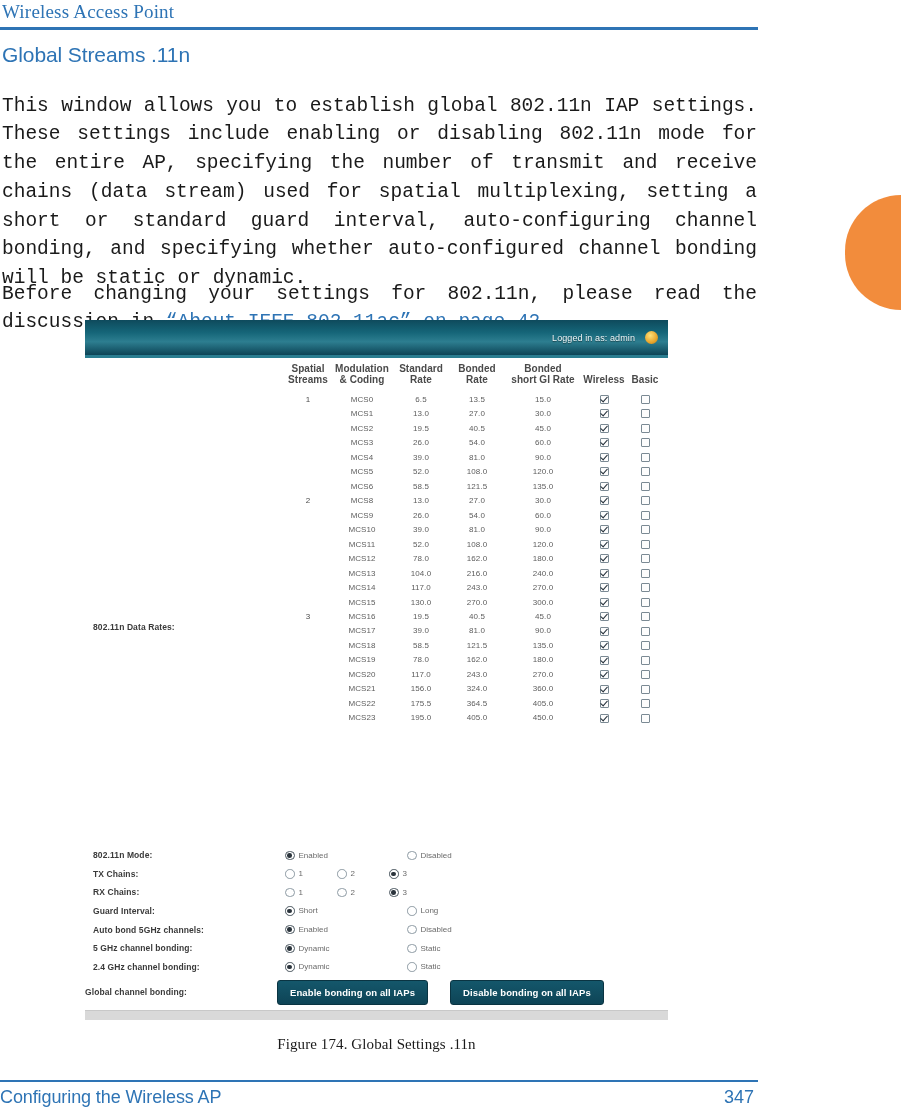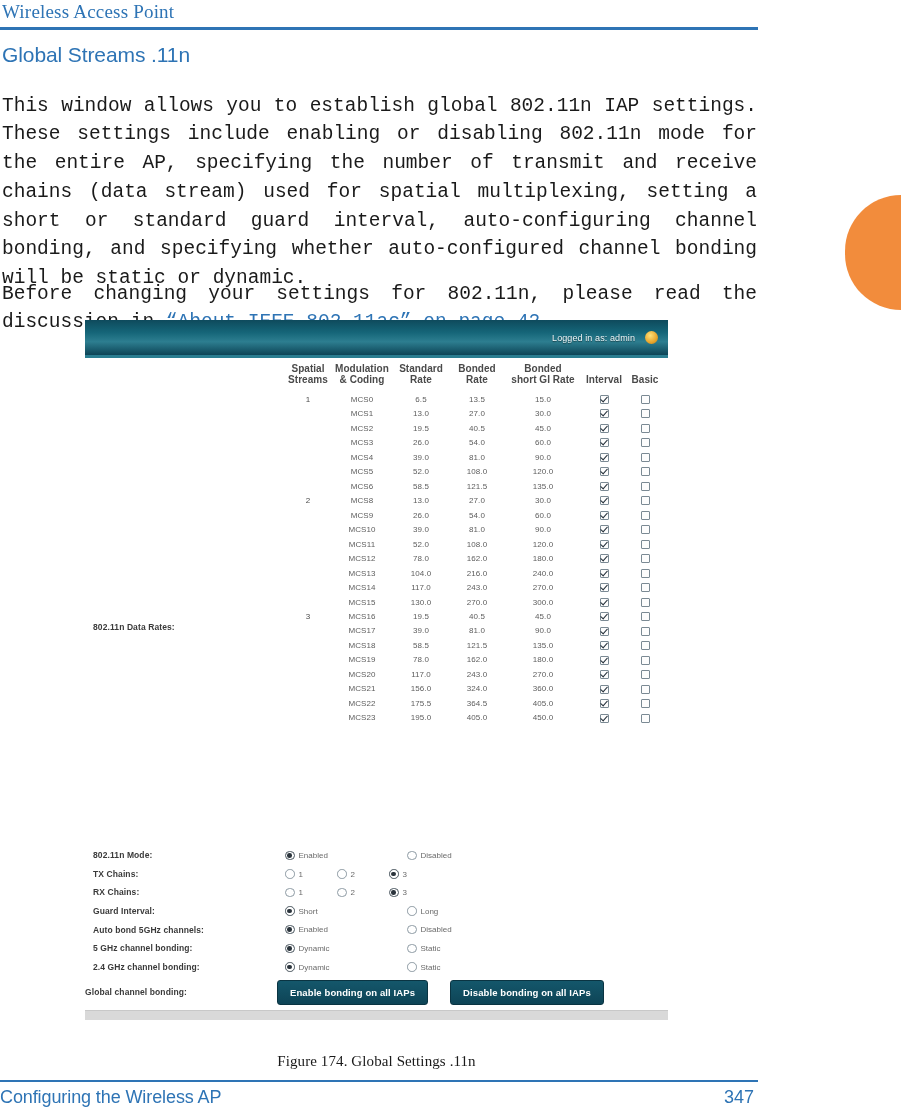--- a/index.html
+++ b/index.html
@@ -217,21 +217,21 @@
     width: 192px;
     flex: 0 0 192px;
     font-family: "Liberation Sans", sans-serif;
     font-size: 8.5px;
     font-weight: bold;
     color: #3a3a3a;
     letter-spacing: .1px;
   }
   .opt {
     display: flex;
-    align-items: flex-end;
+    align-items: flex-start;
     font-family: "Liberation Sans", sans-serif;
     font-size: 8px;
     color: #6a6a6a;
   }
   .opt.w1 { width: 122px; flex: 0 0 122px; }
   .opt.wn { width: 52px; flex: 0 0 52px; }
   .radio {
     width: 9.5px;
     height: 9.5px;
     border-radius: 50%;
@@ -283,21 +283,21 @@
     border-top: 1px solid #c8c8c8;
     margin-top: 4px;
   }
 
   .figure-caption {
     width: 583px;
     text-align: center;
     font-family: "Liberation Serif", serif;
     font-size: 15px;
     color: #1a1a1a;
-    padding-top: 33px;
+    padding-top: 16px;
     letter-spacing: .1px;
   }
 
   
   .page-footer {
     position: absolute;
     left: 0;
     bottom: 6px;
     width: 758px;
   }
@@ -365,21 +365,21 @@
               <col class="c-sup">
               <col class="c-bas">
           </colgroup>
           <thead>
             <tr>
               <th>Spatial<br>Streams</th>
               <th>Modulation<br>&amp; Coding</th>
               <th>Standard<br>Rate</th>
               <th>Bonded<br>Rate</th>
               <th>Bonded<br>short GI Rate</th>
-              <th>Interval</th>
+              <th>Wireless</th>
               <th>Basic</th>
             </tr>
           </thead>
           <tbody id="rate-rows">
               <tr>
                 <td class="ss">1</td>
                 <td>MCS0</td>
                 <td>6.5</td>
                 <td>13.5</td>
                 <td>15.0</td>

